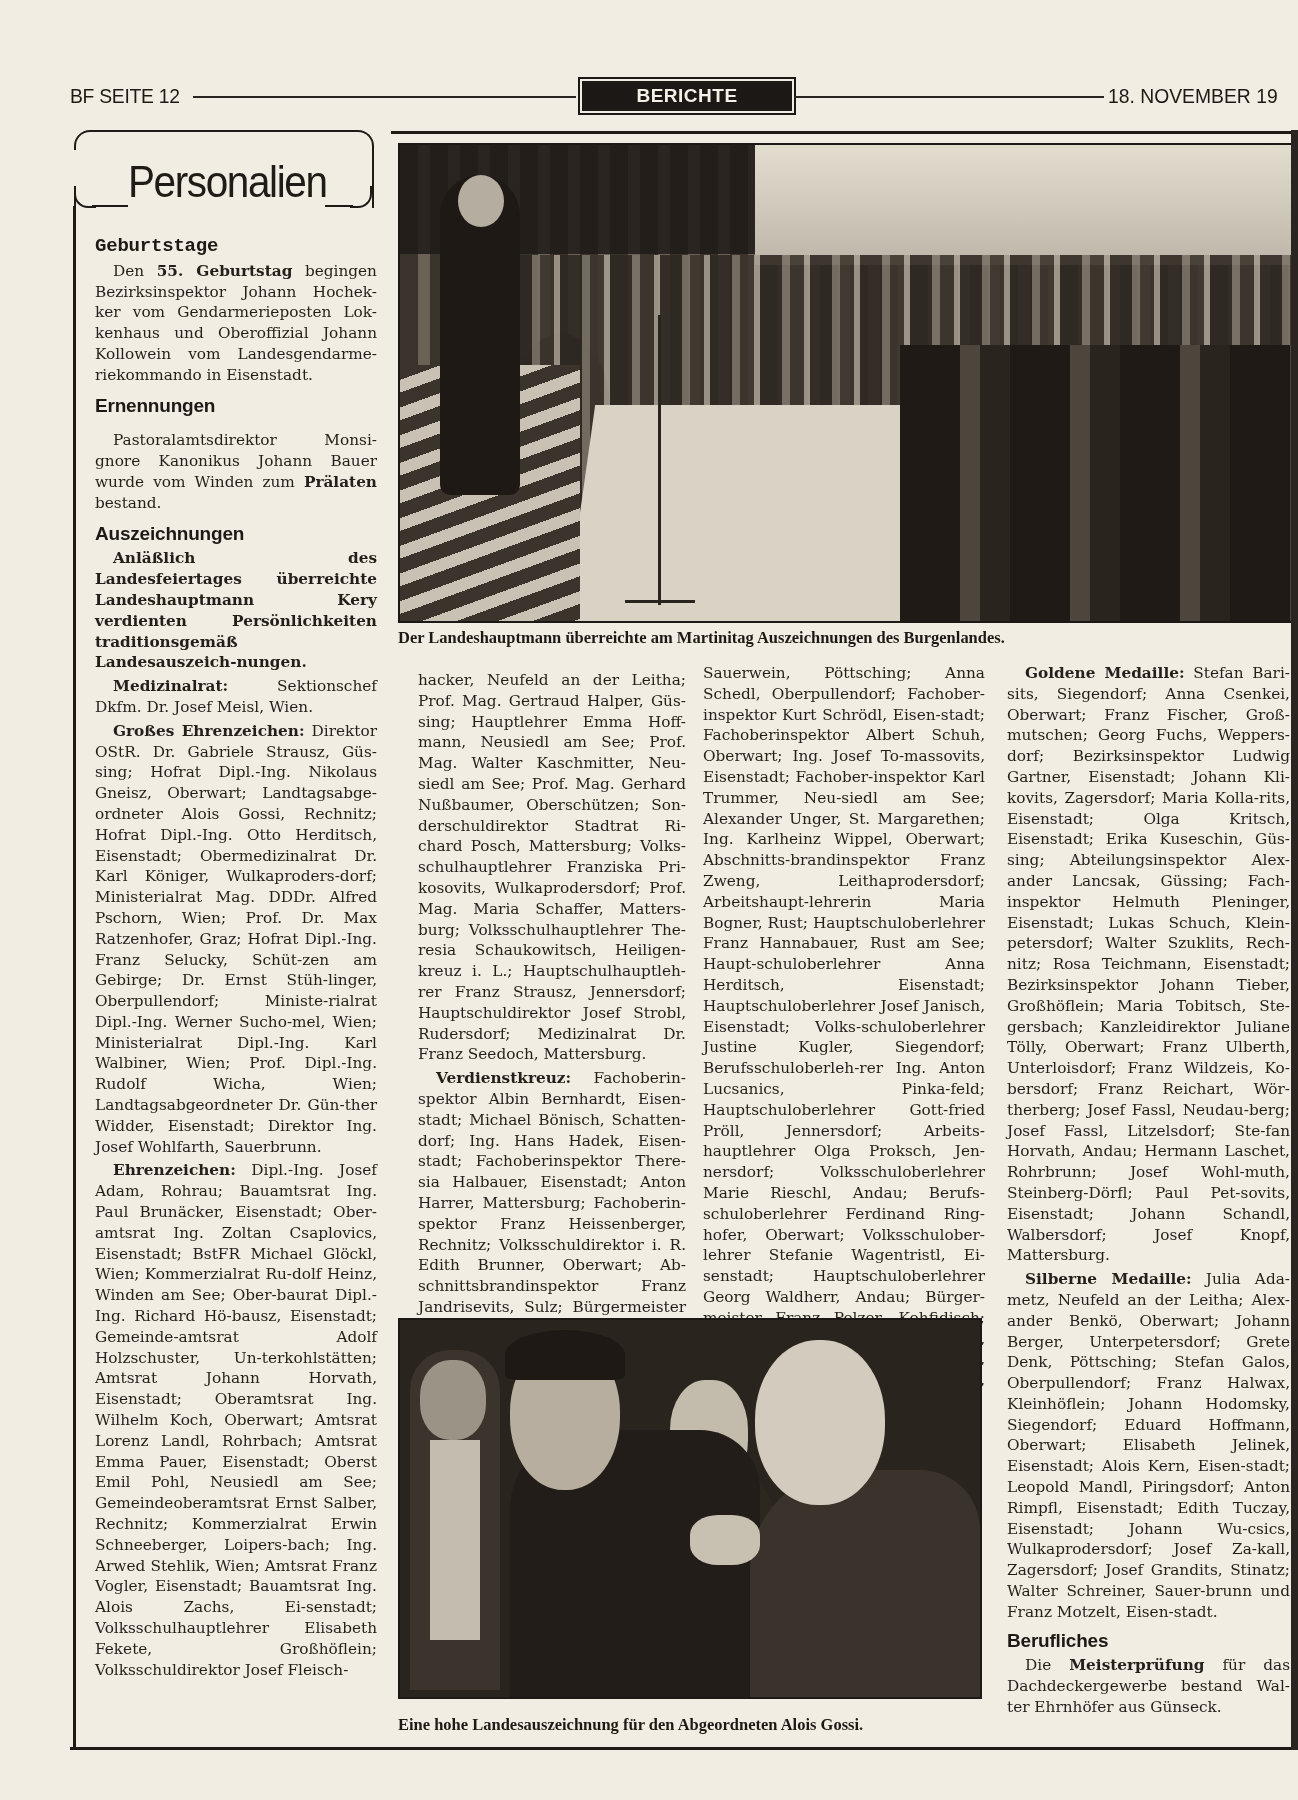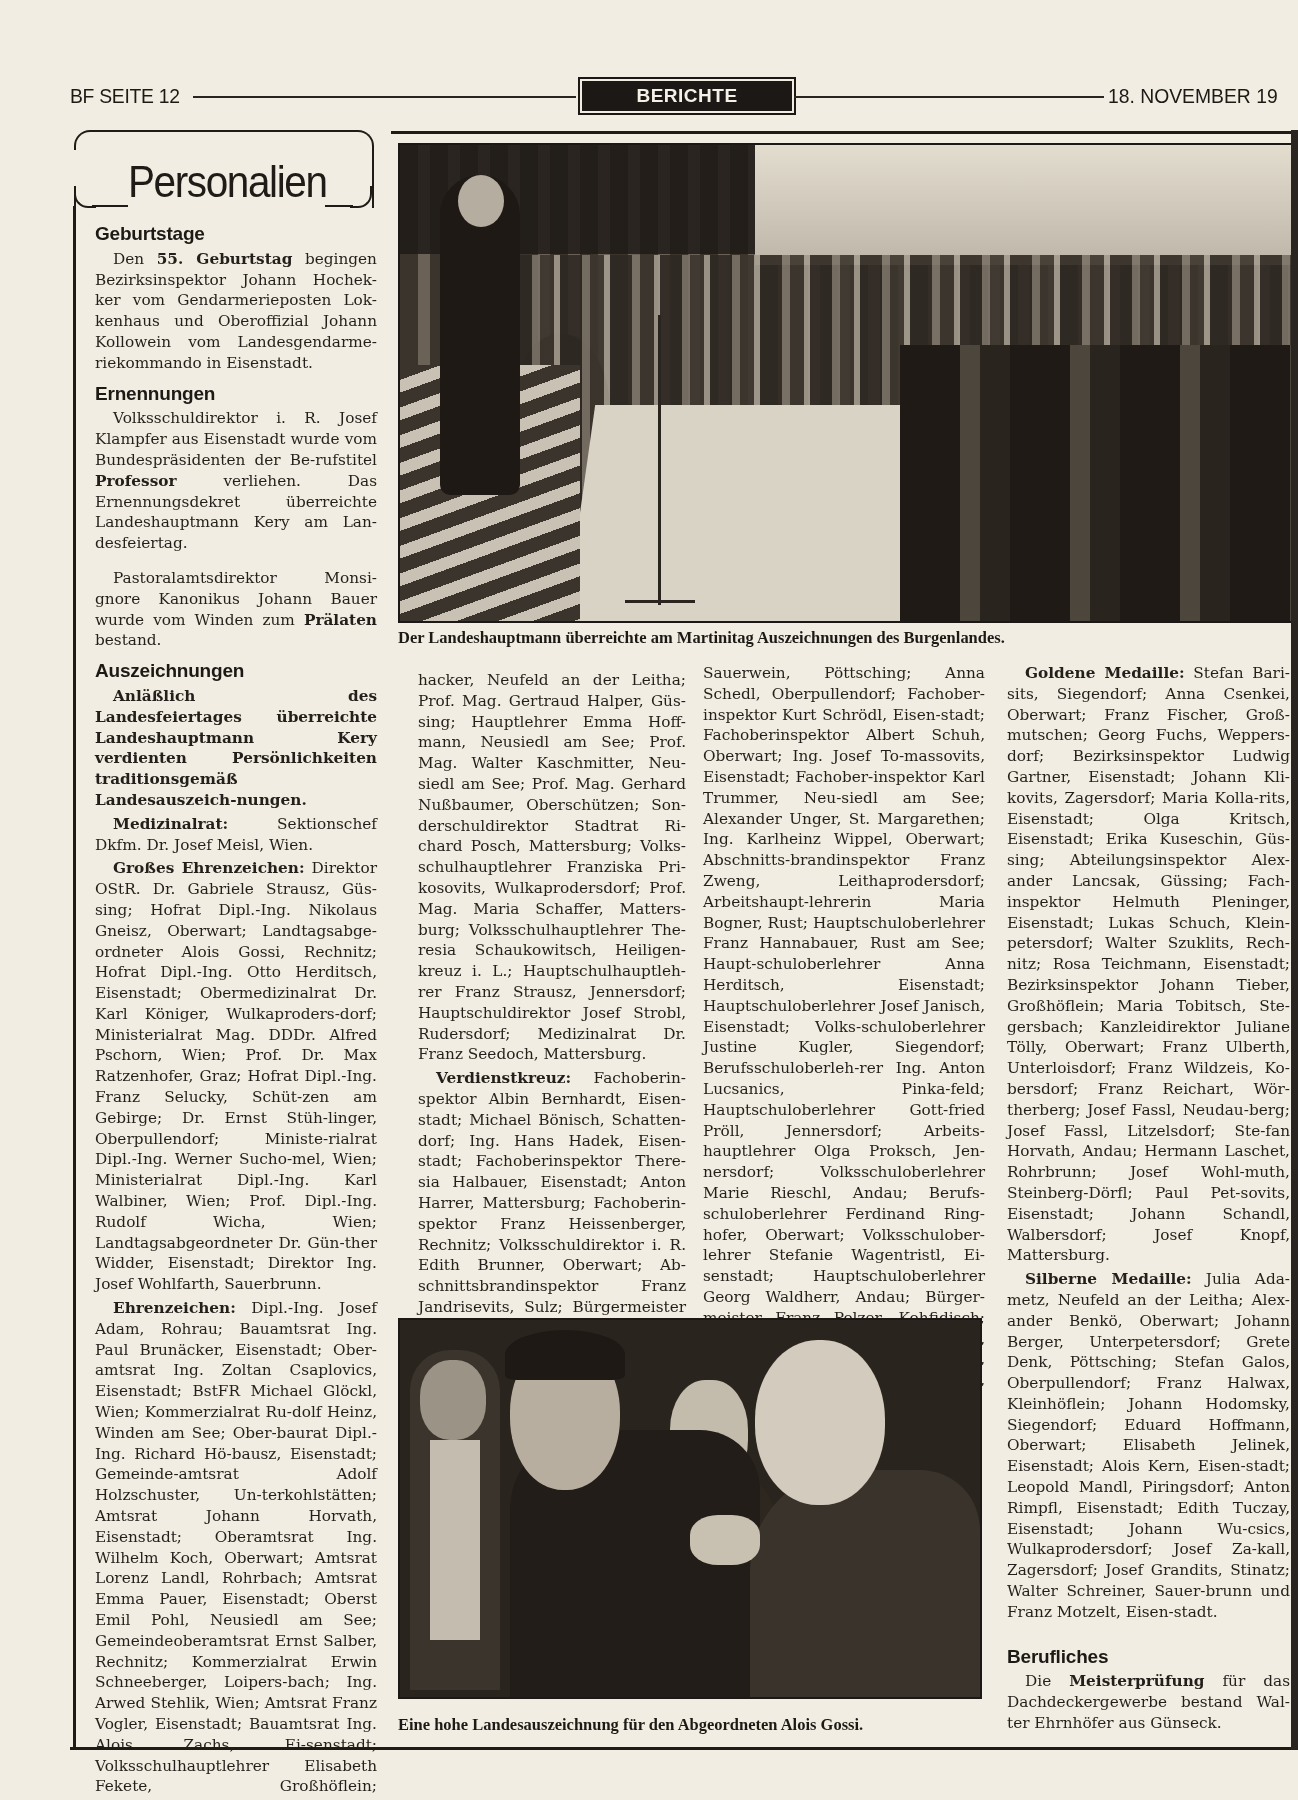--- a/index.html
+++ b/index.html
@@ -26,21 +26,21 @@
   .pbox-line-r { position:absolute; left:325px; top:205px; width:28px; height:2px; background:#1f1b17; }
   .pbox-mask { position:absolute; left:72px; top:150px; width:300px; height:40px; background:#f1ede2; }
   .pbox-title { position:absolute; left:128px; top:160px; font-family:"Liberation Sans", sans-serif; font-size:44px; font-weight:300; letter-spacing:-1.5px; color:#1f1b17; line-height:1; transform:scaleX(0.92); transform-origin:left; }
   .left-bar { position:absolute; left:73px; top:206px; width:3px; height:1541px; background:#1f1b17; }
   
   .col { position:absolute; font-size:15.3px; line-height:20.8px; text-align:justify; hyphens:manual; }
   .col p { margin:0; text-indent:18px; }
   .col p.noind { text-indent:0; }
   .col p + p { margin-top:3px; }
   .col h2 { font-family:"Liberation Sans", sans-serif; font-size:19px; font-weight:bold; margin:10px 0 4px 0; color:#1d1a16; letter-spacing:-0.2px; }
-  .col h2.first { margin-top:0; }
+  .col h2.first { margin-top:12px;font-family:Liberation Mono, monospace; }
   .col b { font-weight:bold; }
   .col1 { left:95px; top:224px; width:282px; }
   .col2 { left:418px; top:670px; width:268px; }
   .col3 { left:703px; top:663px; width:282px; }
   .col4 { left:1007px; top:663px; width:283px; }
   
   .photo { position:absolute; overflow:hidden; border:2px solid #1b1815; }
   .photo1 { left:398px; top:143px; width:893px; height:476px; background:
     linear-gradient(180deg, rgba(30,26,22,0.85) 0%, rgba(30,26,22,0.85) 23%, transparent 23%),
     radial-gradient(ellipse 80px 120px at 18% 55%, #2b2620 60%, transparent 62%),
@@ -98,21 +98,20 @@
   <div class="pbox-line-l"></div>
   <div class="pbox-line-r"></div>
   <div class="pbox-title">Personalien</div>
   <div class="left-bar"></div>
 
   <div class="col col1">
     <h2 class="first">Geburtstage</h2>
     <p><span>Den </span><b>55. Geburtstag</b><span> begingen Bezirksinspektor Johann Hochek-ker vom Gendarmerieposten Lok-kenhaus und Oberoffizial Johann Kollowein vom Landesgendarme-riekommando in Eisenstadt.</span></p>
 
     <h2>Ernennungen</h2>
-    <p><span>Volksschuldirektor i. R. Josef Klampfer aus Eisenstadt wurde vom Bundespräsidenten der Be-rufstitel </span><b>Professor</b><span> verliehen. Das Ernennungsdekret überreichte Landeshauptmann Kery am Lan-desfeiertag.</span></p>
     <p style="margin-top:14px"><span>Pastoralamtsdirektor Monsi-gnore Kanonikus Johann Bauer wurde vom Winden zum </span><b>Prälaten</b><span> bestand.</span></p>
 
     <h2>Auszeichnungen</h2>
     <p><b>Anläßlich des Landesfeiertages überreichte Landeshauptmann Kery verdienten Persönlichkeiten traditionsgemäß Landesauszeich-nungen.</b></p>
     <p><b>Medizinalrat:</b><span> Sektionschef Dkfm. Dr. Josef Meisl, Wien.</span></p>
     <p><b>Großes Ehrenzeichen:</b><span> Direktor OStR. Dr. Gabriele Strausz, Güs-sing; Hofrat Dipl.-Ing. Nikolaus Gneisz, Oberwart; Landtagsabge-ordneter Alois Gossi, Rechnitz; Hofrat Dipl.-Ing. Otto Herditsch, Eisenstadt; Obermedizinalrat Dr. Karl Königer, Wulkaproders-dorf; Ministerialrat Mag. DDDr. Alfred Pschorn, Wien; Prof. Dr. Max Ratzenhofer, Graz; Hofrat Dipl.-Ing. Franz Selucky, Schüt-zen am Gebirge; Dr. Ernst Stüh-linger, Oberpullendorf; Ministe-rialrat Dipl.-Ing. Werner Sucho-mel, Wien; Ministerialrat Dipl.-Ing. Karl Walbiner, Wien; Prof. Dipl.-Ing. Rudolf Wicha, Wien; Landtagsabgeordneter Dr. Gün-ther Widder, Eisenstadt; Direktor Ing. Josef Wohlfarth, Sauerbrunn.</span></p>
     <p><b>Ehrenzeichen:</b><span> Dipl.-Ing. Josef Adam, Rohrau; Bauamtsrat Ing. Paul Brunäcker, Eisenstadt; Ober-amtsrat Ing. Zoltan Csaplovics, Eisenstadt; BstFR Michael Glöckl, Wien; Kommerzialrat Ru-dolf Heinz, Winden am See; Ober-baurat Dipl.-Ing. Richard Hö-bausz, Eisenstadt; Gemeinde-amtsrat Adolf Holzschuster, Un-terkohlstätten; Amtsrat Johann Horvath, Eisenstadt; Oberamtsrat Ing. Wilhelm Koch, Oberwart; Amtsrat Lorenz Landl, Rohrbach; Amtsrat Emma Pauer, Eisenstadt; Oberst Emil Pohl, Neusiedl am See; Gemeindeoberamtsrat Ernst Salber, Rechnitz; Kommerzialrat Erwin Schneeberger, Loipers-bach; Ing. Arwed Stehlik, Wien; Amtsrat Franz Vogler, Eisenstadt; Bauamtsrat Ing. Alois Zachs, Ei-senstadt; Volksschulhauptlehrer Elisabeth Fekete, Großhöflein; Volksschuldirektor Josef Fleisch-</span></p>
   </div>
 
   <div class="photo photo1">
@@ -133,21 +132,21 @@
     <p><b>Verdienstkreuz:</b><span> Fachoberin-spektor Albin Bernhardt, Eisen-stadt; Michael Bönisch, Schatten-dorf; Ing. Hans Hadek, Eisen-stadt; Fachoberinspektor There-sia Halbauer, Eisenstadt; Anton Harrer, Mattersburg; Fachoberin-spektor Franz Heissenberger, Rechnitz; Volksschuldirektor i. R. Edith Brunner, Oberwart; Ab-schnittsbrandinspektor Franz Jandrisevits, Sulz; Bürgermeister Heinrich Lunzer, Tadten; Bürger-meister Franz Mahr, Heiligen-kreuz i. L.; Bürgermeister Felix Pinter, Deutsch Schützen; Mi-chael Plattig, Hornstein; Johann</span></p>
   </div>
 
   <div class="col col3">
     <p class="noind">Sauerwein, Pöttsching; Anna Schedl, Oberpullendorf; Fachober-inspektor Kurt Schrödl, Eisen-stadt; Fachoberinspektor Albert Schuh, Oberwart; Ing. Josef To-massovits, Eisenstadt; Fachober-inspektor Karl Trummer, Neu-siedl am See; Alexander Unger, St. Margarethen; Ing. Karlheinz Wippel, Oberwart; Abschnitts-brandinspektor Franz Zweng, Leithaprodersdorf; Arbeitshaupt-lehrerin Maria Bogner, Rust; Hauptschuloberlehrer Franz Hannabauer, Rust am See; Haupt-schuloberlehrer Anna Herditsch, Eisenstadt; Hauptschuloberlehrer Josef Janisch, Eisenstadt; Volks-schuloberlehrer Justine Kugler, Siegendorf; Berufsschuloberleh-rer Ing. Anton Lucsanics, Pinka-feld; Hauptschuloberlehrer Gott-fried Pröll, Jennersdorf; Arbeits-hauptlehrer Olga Proksch, Jen-nersdorf; Volksschuloberlehrer Marie Rieschl, Andau; Berufs-schuloberlehrer Ferdinand Ring-hofer, Oberwart; Volksschulober-lehrer Stefanie Wagentristl, Ei-senstadt; Hauptschuloberlehrer Georg Waldherr, Andau; Bürger-meister Franz Polzer, Kohfidisch; Bürgermeister Gottfried Krems-ner, Sigleß; Bürgermeister Kurt Rehling, Bernstein; Stefan Ivan-sits, Eisenstadt.</p>
   </div>
 
   <div class="col col4">
     <p><b>Goldene Medaille:</b><span> Stefan Bari-sits, Siegendorf; Anna Csenkei, Oberwart; Franz Fischer, Groß-mutschen; Georg Fuchs, Weppers-dorf; Bezirksinspektor Ludwig Gartner, Eisenstadt; Johann Kli-kovits, Zagersdorf; Maria Kolla-rits, Eisenstadt; Olga Kritsch, Eisenstadt; Erika Kuseschin, Güs-sing; Abteilungsinspektor Alex-ander Lancsak, Güssing; Fach-inspektor Helmuth Pleninger, Eisenstadt; Lukas Schuch, Klein-petersdorf; Walter Szuklits, Rech-nitz; Rosa Teichmann, Eisenstadt; Bezirksinspektor Johann Tieber, Großhöflein; Maria Tobitsch, Ste-gersbach; Kanzleidirektor Juliane Tölly, Oberwart; Franz Ulberth, Unterloisdorf; Franz Wildzeis, Ko-bersdorf; Franz Reichart, Wör-therberg; Josef Fassl, Neudau-berg; Josef Fassl, Litzelsdorf; Ste-fan Horvath, Andau; Hermann Laschet, Rohrbrunn; Josef Wohl-muth, Steinberg-Dörfl; Paul Pet-sovits, Eisenstadt; Johann Schandl, Walbersdorf; Josef Knopf, Mattersburg.</span></p>
     <p><b>Silberne Medaille:</b><span> Julia Ada-metz, Neufeld an der Leitha; Alex-ander Benkö, Oberwart; Johann Berger, Unterpetersdorf; Grete Denk, Pöttsching; Stefan Galos, Oberpullendorf; Franz Halwax, Kleinhöflein; Johann Hodomsky, Siegendorf; Eduard Hoffmann, Oberwart; Elisabeth Jelinek, Eisenstadt; Alois Kern, Eisen-stadt; Leopold Mandl, Piringsdorf; Anton Rimpfl, Eisenstadt; Edith Tuczay, Eisenstadt; Johann Wu-csics, Wulkaprodersdorf; Josef Za-kall, Zagersdorf; Josef Grandits, Stinatz; Walter Schreiner, Sauer-brunn und Franz Motzelt, Eisen-stadt.</span></p>
-    <h2 style="margin-top:24px">Berufliches</h2>
+    <h2 style="margin-top:8px">Berufliches</h2>
     <p><span>Die </span><b>Meisterprüfung</b><span> für das Dachdeckergewerbe bestand Wal-ter Ehrnhöfer aus Günseck.</span></p>
   </div>
 
   <div class="photo photo2">
     <div class="p-a"></div>
     <div class="p-a-shirt"></div>
     <div class="p-a-head"></div>
     <div class="p-c"></div>
     <div class="p-c-head"></div>
     <div class="p-c-tie"></div>

